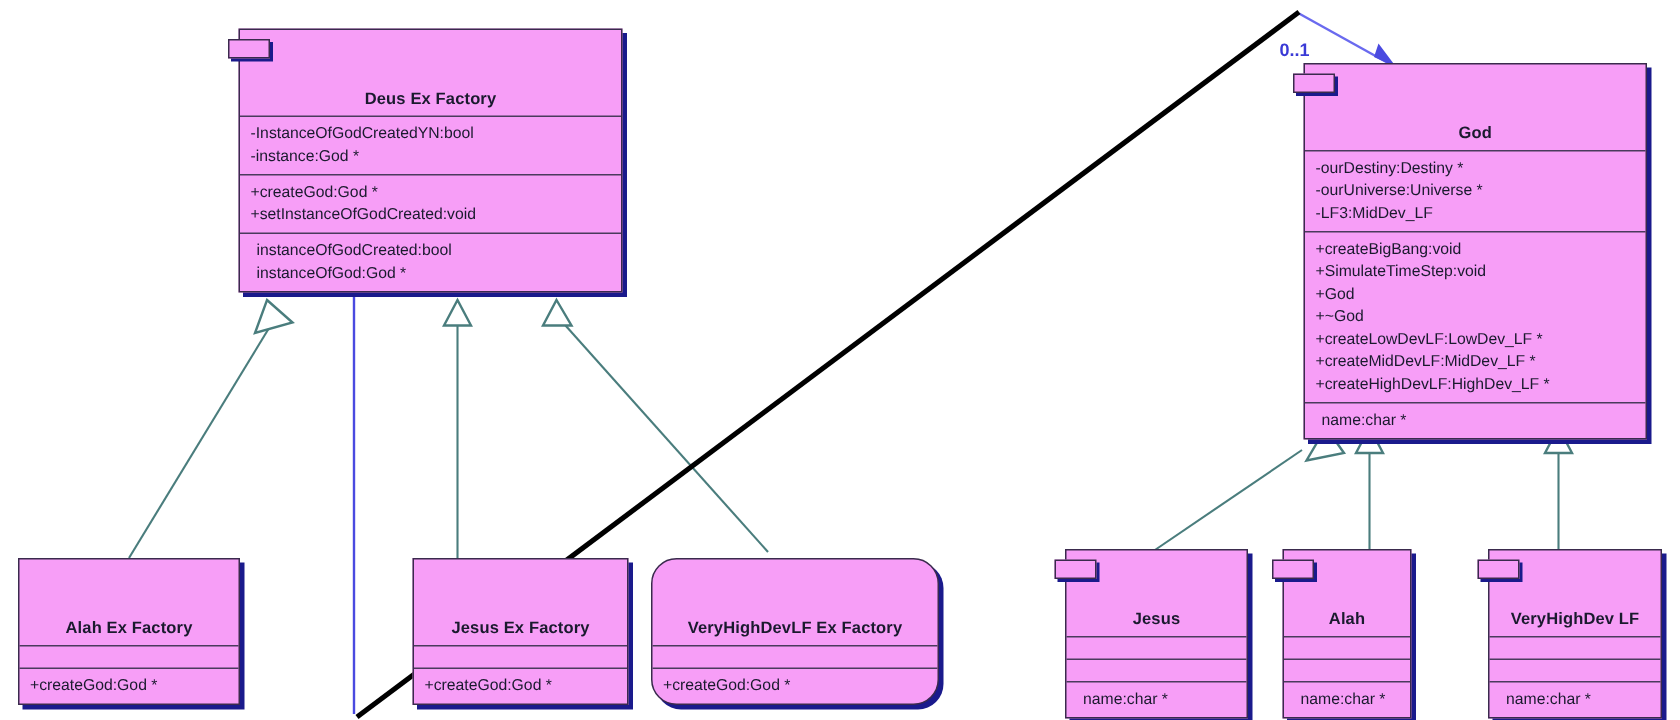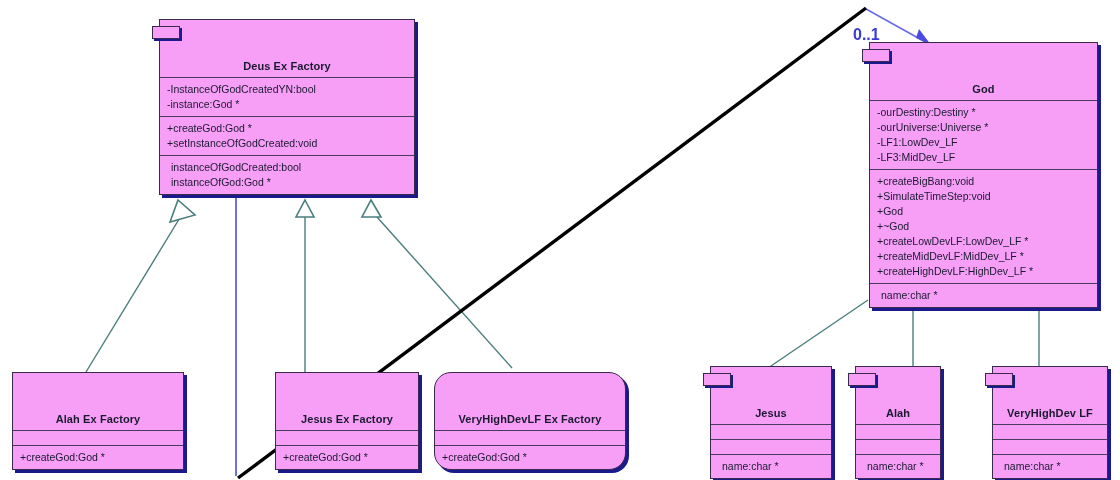--- a/index.html
+++ b/index.html
@@ -67,21 +67,21 @@
     color: #1a1a2e;
     line-height: 15px;
     white-space: nowrap;
   }
   .member.indent {
     padding-left: 4px;
   }
 
   .assoc-label {
     position: absolute;
-    font-size: 16px;
+    font-size: 12px;
     font-weight: bold;
     color: #3a3ad6;
     z-index: 7;
   }
 </style>
 </head>
 <body>
 
 <div id="canvas">
 
@@ -144,38 +144,37 @@
       <div class="member indent">instanceOfGod:God *</div>
     </div>
   </div>
 
   <div class="uml-class" style="left:869px; top:42px; width:229px;">
     <div class="uml-tab"></div>
     <div class="cls-title">God</div>
     <div class="compartment">
       <div class="member">-ourDestiny:Destiny *</div>
       <div class="member">-ourUniverse:Universe *</div>
-      <div class="member">-LF1:LowDev_LF</div>
       <div class="member">-LF3:MidDev_LF</div>
     </div>
     <div class="compartment">
       <div class="member">+createBigBang:void</div>
       <div class="member">+SimulateTimeStep:void</div>
       <div class="member">+God</div>
       <div class="member">+~God</div>
       <div class="member">+createLowDevLF:LowDev_LF *</div>
       <div class="member">+createMidDevLF:MidDev_LF *</div>
       <div class="member">+createHighDevLF:HighDev_LF *</div>
     </div>
     <div class="compartment">
       <div class="member indent">name:char *</div>
     </div>
   </div>
 
-  <div class="uml-class" style="left:12px; top:372px; width:172px;">
+  <div class="uml-class" style="left:12px; top:372px; width:148px;">
     <div class="cls-title">Alah Ex Factory</div>
     <div class="compartment empty"></div>
     <div class="compartment">
       <div class="member">+createGod:God *</div>
     </div>
   </div>
 
   <div class="uml-class" style="left:275px; top:372px; width:144px;">
     <div class="cls-title">Jesus Ex Factory</div>
     <div class="compartment empty"></div>

